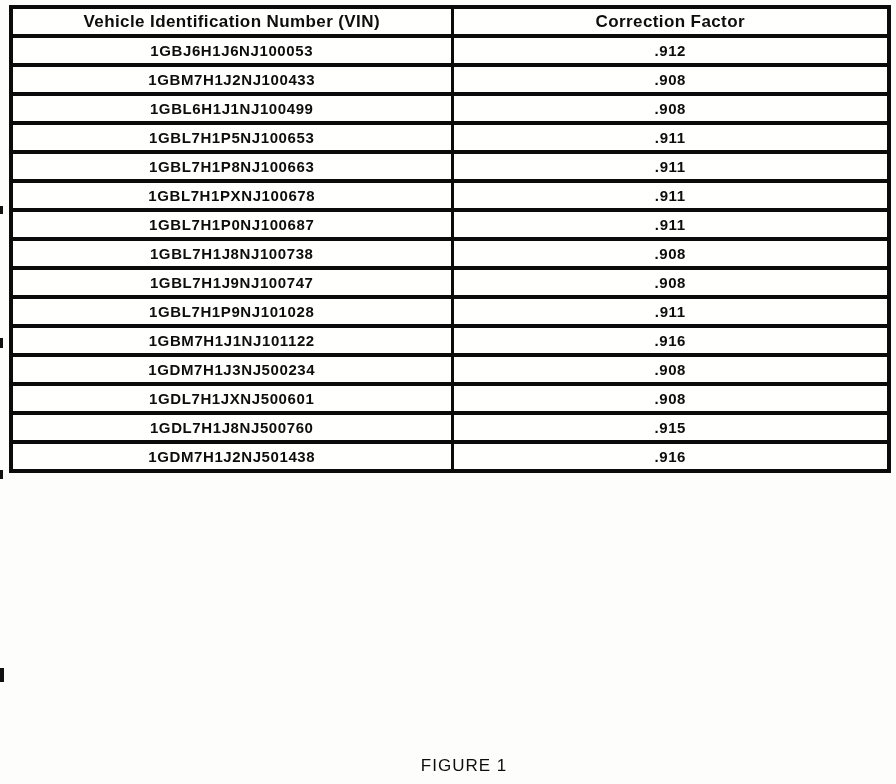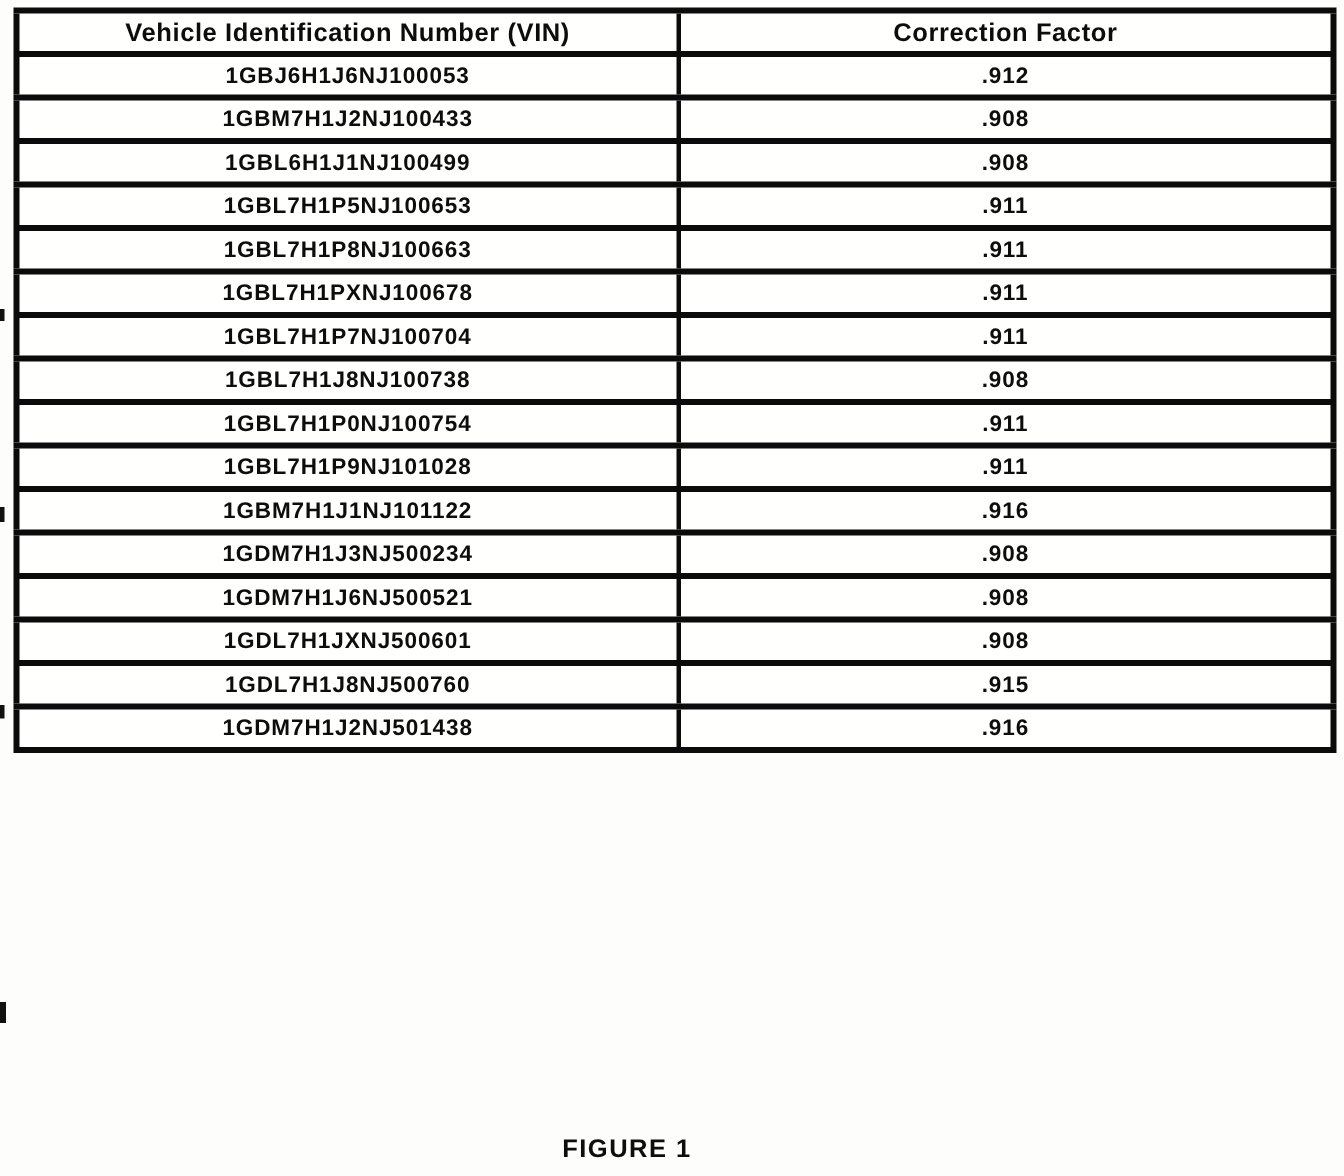--- a/index.html
+++ b/index.html
@@ -51,23 +51,24 @@
   }
   col.vin-col    { width: 441px; }
   col.factor-col { width: 437px; }
   .figure-caption {
     position: absolute;
     left: 0;
     top: 756px;
     width: 836px;              
     text-align: center;
     font-size: 17px;
-    font-weight: bold;
+    font-weight: normal;
     letter-spacing: 1px;
     color: #0d0d0d;
+    padding-left: 46px;
   }
   
   .edge-artifact {
     position: absolute;
     background: #111;
   }
 </style>
 </head>
 <body>
 
@@ -103,45 +104,41 @@
       </tr>
       <tr>
         <td>1GBL7H1P8NJ100663</td>
         <td>.911</td>
       </tr>
       <tr>
         <td>1GBL7H1PXNJ100678</td>
         <td>.911</td>
       </tr>
       <tr>
-        <td>1GBL7H1P7NJ100704</td>
+        <td>1GBL7H1P0NJ100687</td>
         <td>.911</td>
       </tr>
       <tr>
         <td>1GBL7H1J8NJ100738</td>
         <td>.908</td>
       </tr>
       <tr>
-        <td>1GBL7H1P0NJ100754</td>
-        <td>.911</td>
+        <td>1GBL7H1J9NJ100747</td>
+        <td>.908</td>
       </tr>
       <tr>
         <td>1GBL7H1P9NJ101028</td>
         <td>.911</td>
       </tr>
       <tr>
         <td>1GBM7H1J1NJ101122</td>
         <td>.916</td>
       </tr>
       <tr>
         <td>1GDM7H1J3NJ500234</td>
-        <td>.908</td>
-      </tr>
-      <tr>
-        <td>1GDM7H1J6NJ500521</td>
         <td>.908</td>
       </tr>
       <tr>
         <td>1GDL7H1JXNJ500601</td>
         <td>.908</td>
       </tr>
       <tr>
         <td>1GDL7H1J8NJ500760</td>
         <td>.915</td>
       </tr>

